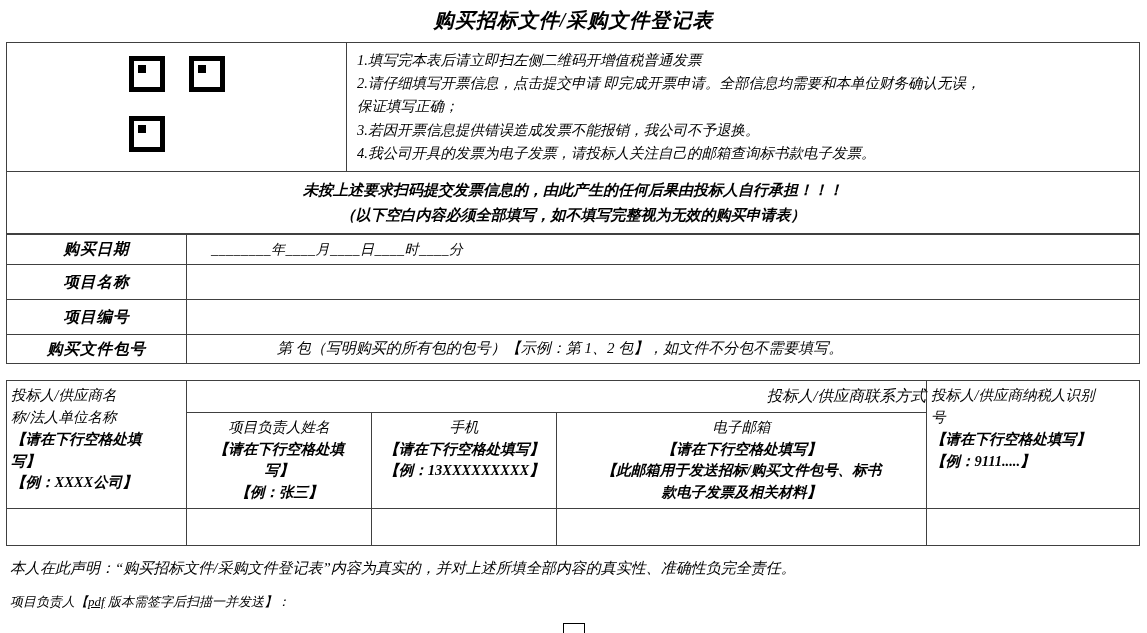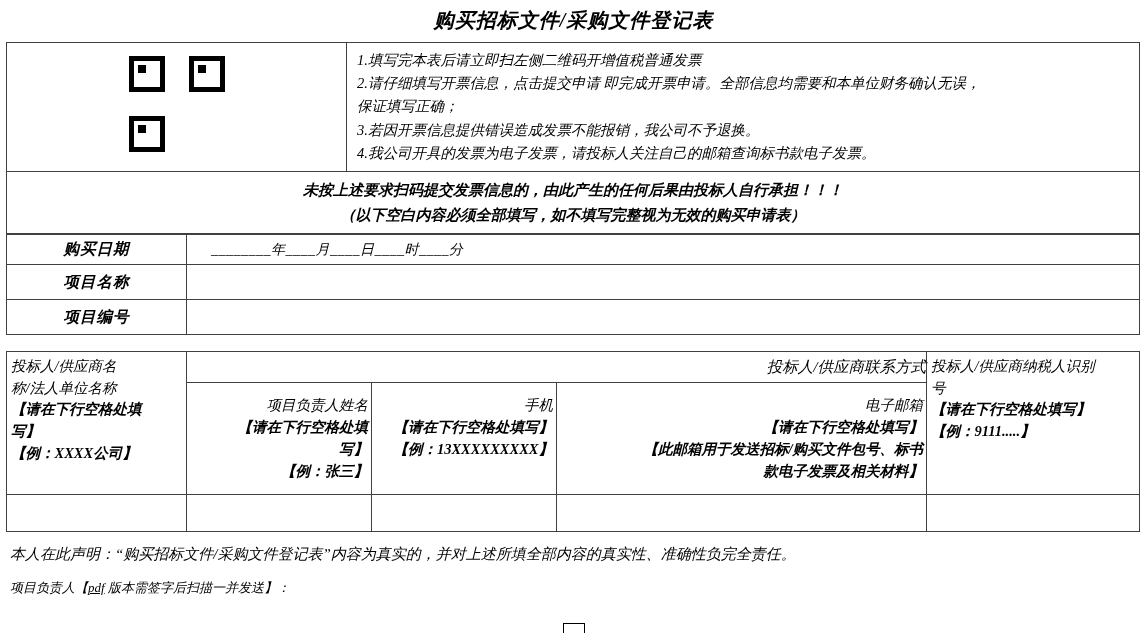--- a/index.html
+++ b/index.html
@@ -123,25 +123,25 @@
   }
   .bidder-head b {
     font-weight: bold;
   }
   .contact-title {
     text-align: right;
     font-size: 15.5px;
     padding: 4px 0;
   }
   .sub-head {
-    text-align: right;
+    text-align: center;
     font-size: 14.5px;
     line-height: 1.5;
     vertical-align: top;
-    padding: 12px 3px;
+    padding: 4px 3px;
   }
   .blank-row td {
     height: 30px;
   }
   .declare {
     font-size: 15px;
     padding: 10px 4px 6px 4px;
     line-height: 1.6;
   }
   .declare2 {
@@ -214,20 +214,24 @@
         <td class="date-line">________年____月____日____时____分</td>
       </tr>
       <tr>
         <td class="lbl">项目名称</td>
         <td class="date-line" style="height:28px"></td>
       </tr>
       <tr>
         <td class="lbl">项目编号</td>
         <td class="date-line" style="height:28px"></td>
       </tr>
+      <tr>
+        <td class="lbl">购买文件包号</td>
+        <td class="pkg-line">第          包（写明购买的所有包的包号）【示例：第 1、2 包】，如文件不分包不需要填写。</td>
+      </tr>
     </tbody>
   </table>
 
   <div class="gap"></div>
 
   <table>
     <colgroup>
       <col style="width:180px">
       <col style="width:185px">
       <col style="width:185px">

